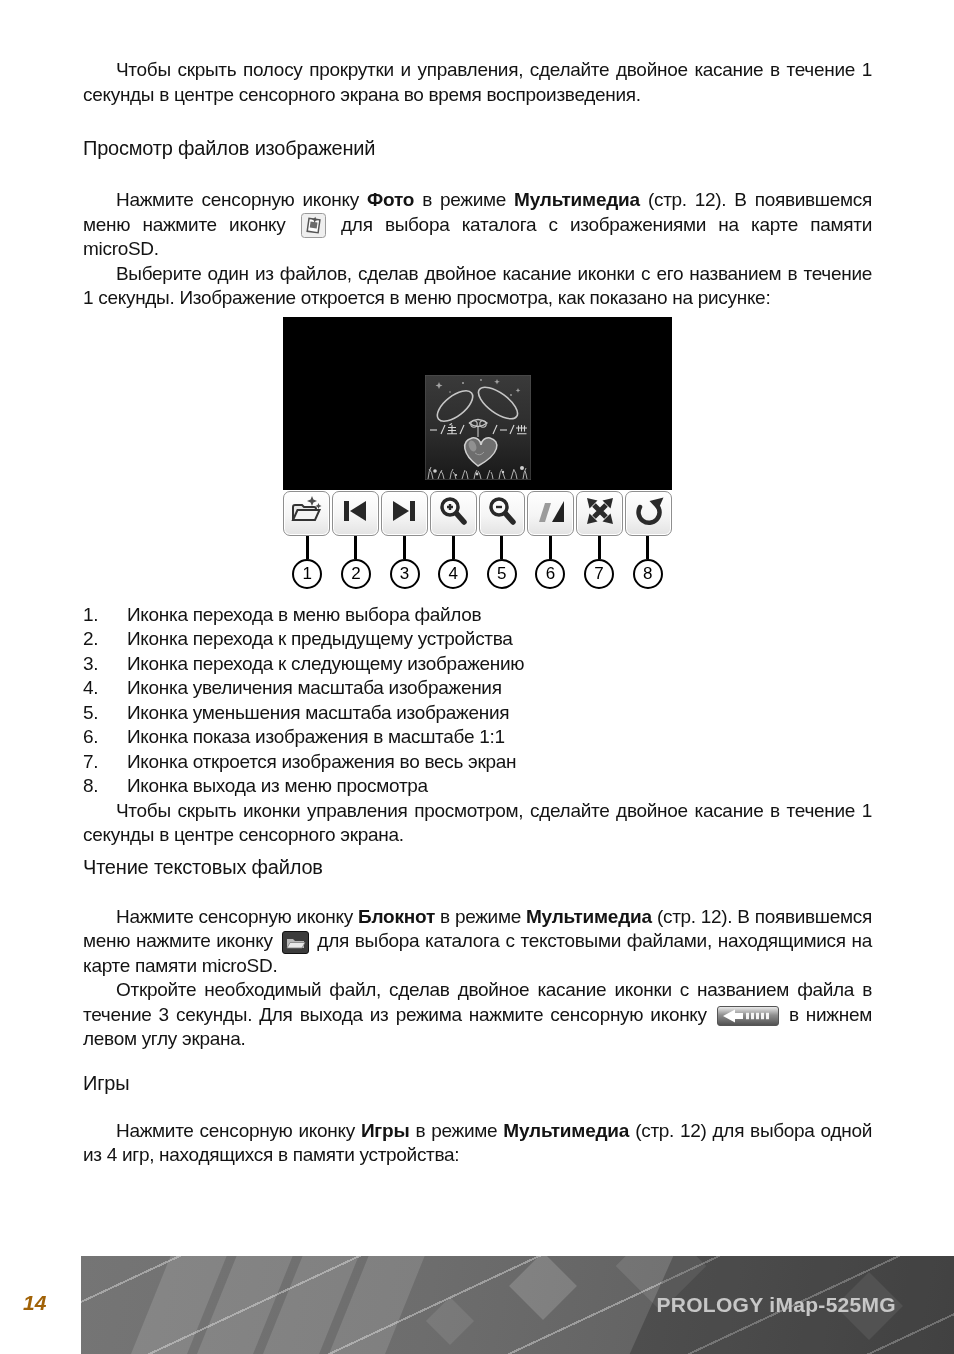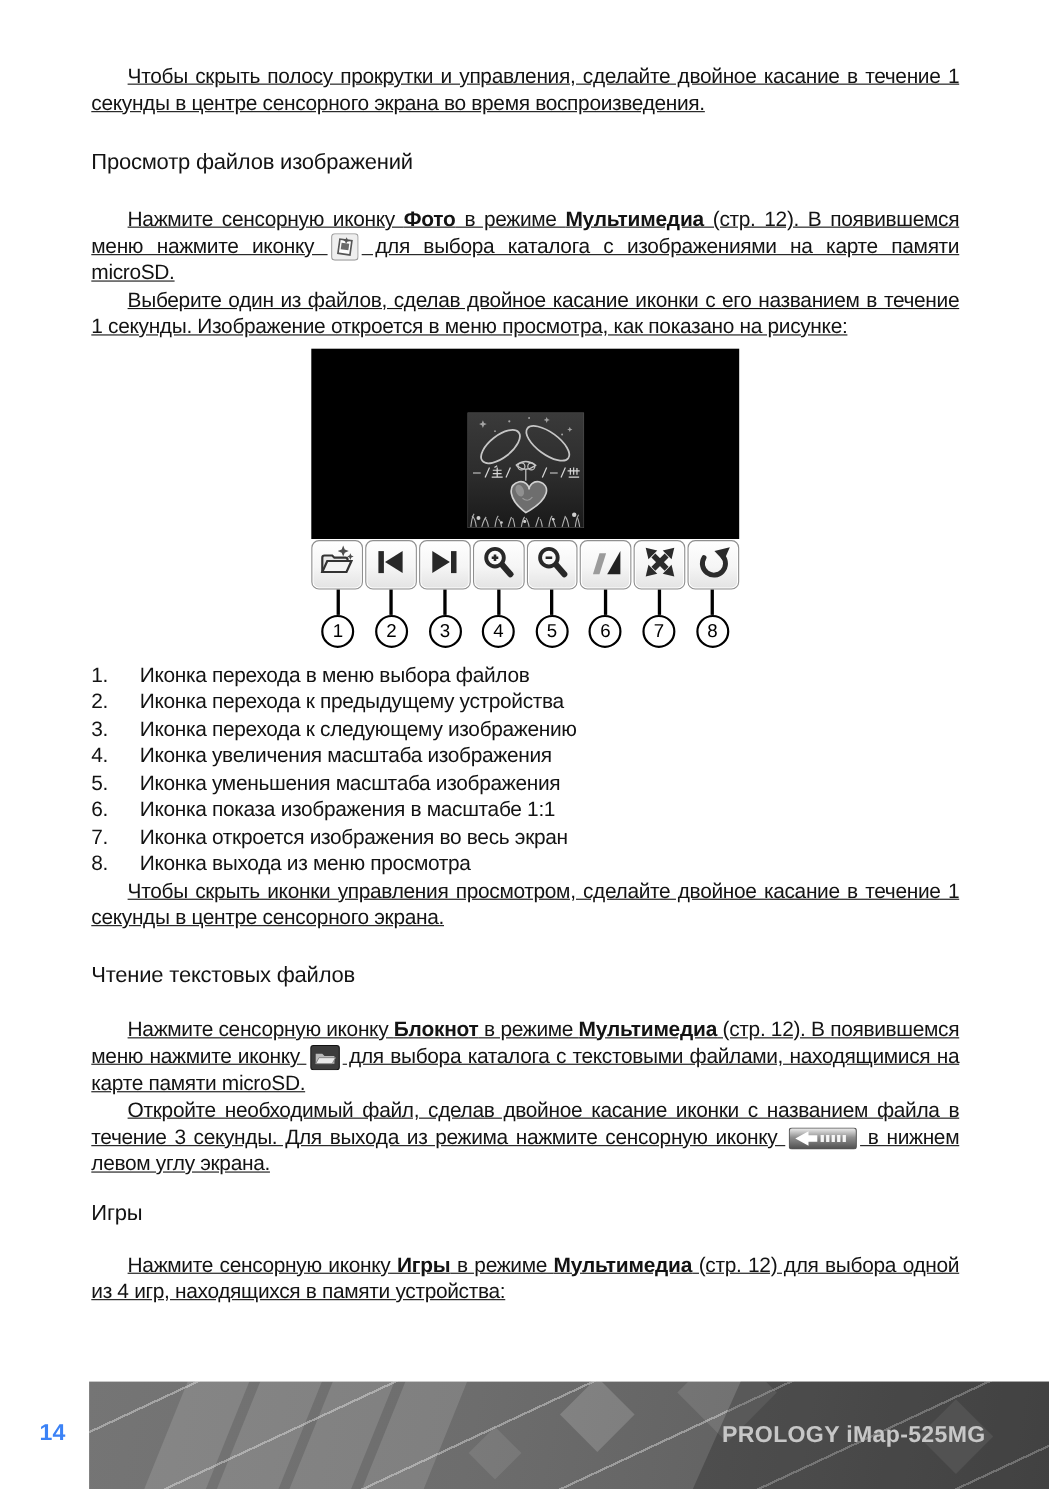--- a/index.html
+++ b/index.html
@@ -4,25 +4,25 @@
 <style>
   html,body{margin:0;padding:0;}
   body{
     width:954px;height:1354px;position:relative;background:#ffffff;
     font-family:"Liberation Sans","DejaVu Sans",sans-serif;color:#131313;
     overflow:hidden;
   }
   .content{position:absolute;left:83px;top:58px;width:789px;}
   p.body{
     font-size:19px;line-height:24.5px;text-align:justify;margin:0;
-    letter-spacing:-0.3px;text-indent:33px;text-decoration:underline;
+    letter-spacing:-0.3px;text-indent:33px;
   }
   p.body b{letter-spacing:-0.2px;}
   h2{font-size:20px;font-weight:normal;letter-spacing:-0.2px;margin:30px 0 28px;}
-  h2.h2b{margin:28px 0 26px;}
+  h2.h2b{margin:8px 0 26px;}
   h2.h2c{margin:20px 0 24px;}
 
   
   .ili{display:inline-block;vertical-align:middle;margin:-5px 3px -6px 3px;line-height:0;}
   .ili svg{display:block;}
 
   
   .figure{width:389px;margin:6px auto 10px;}
   .screen{
     width:389px;height:173px;background:#000;box-sizing:border-box;
@@ -43,21 +43,21 @@
     display:flex;align-items:center;justify-content:center;
     font-size:17px;color:#000;letter-spacing:0;
   }
 
   
   .iconlist{margin:14px 0 0 0;padding:0;list-style:none;}
   .iconlist li{display:flex;font-size:19px;line-height:24.5px;letter-spacing:-0.3px;}
   .iconlist .ln{width:44px;flex:none;}
 
   
-  .pagenum{position:absolute;left:36px;top:1291px;font-size:21px;font-weight:bold;color:#3b82f6;}
+  .pagenum{position:absolute;left:23px;top:1291px;font-size:21px;font-weight:bold;color:#a16207;font-style:italic;}
   .banner{
     position:absolute;left:81px;right:0;top:1256px;bottom:0;overflow:hidden;
     background:linear-gradient(100deg,#757575 0%,#6d6d6d 40%,#616161 72%,#545454 100%);
   }
   .banner::before{
     content:"";position:absolute;left:-20%;top:-40%;width:150%;height:220%;
     background:repeating-linear-gradient(155deg,rgba(255,255,255,0) 0 74px,rgba(255,255,255,0.35) 74px 76px);
   }
   .banner::after{
     content:"";position:absolute;right:-120px;bottom:-140px;width:420px;height:300px;

